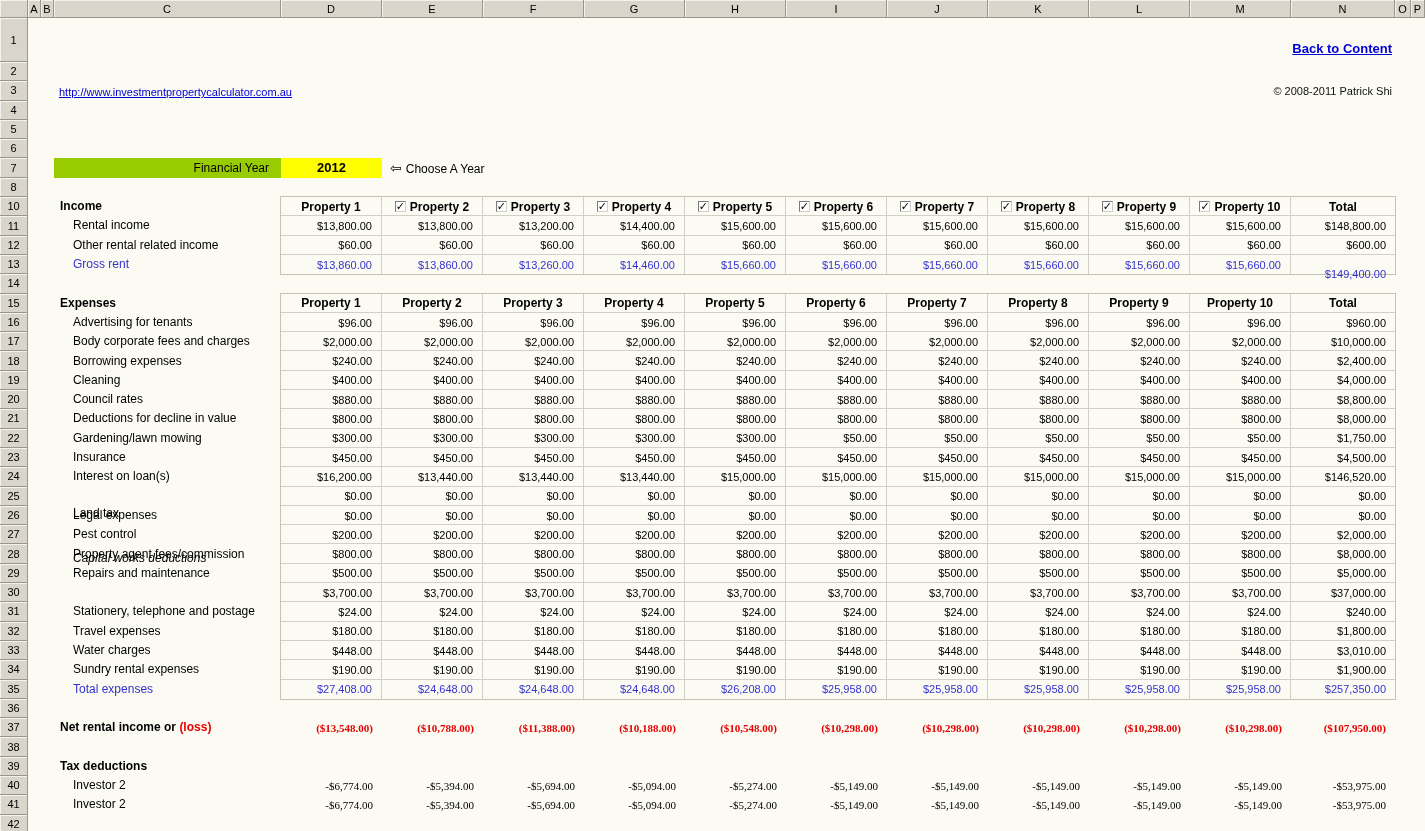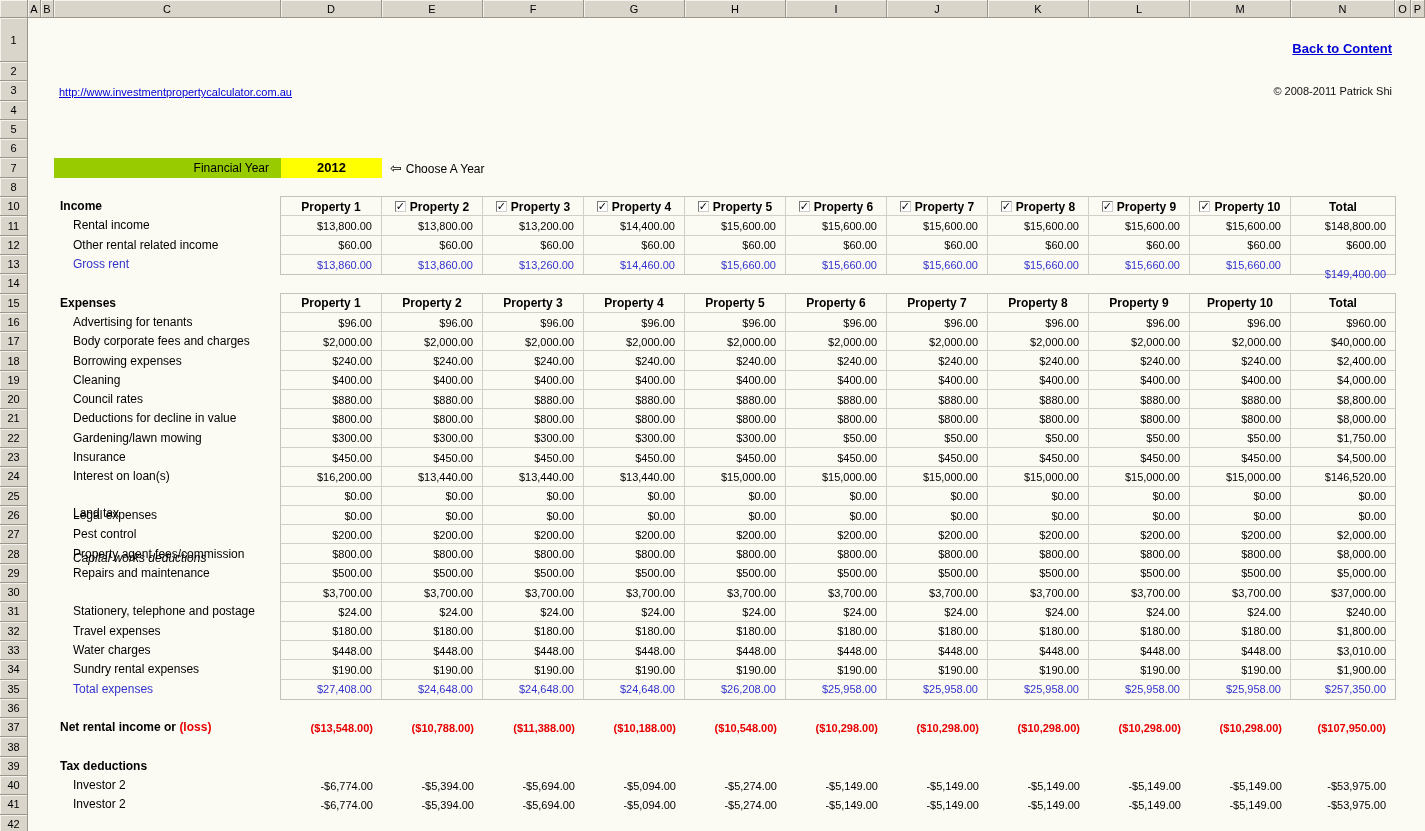--- a/index.html
+++ b/index.html
@@ -40,21 +40,21 @@
   .grow{display:flex;box-sizing:border-box;}
   .gridbox .grow{border-bottom:1px solid #d2cfc8;}
   .gridbox .grow:last-child{border-bottom:none;}
   .gcell{box-sizing:border-box;font-size:11px;white-space:nowrap;overflow:hidden;
          display:flex;align-items:center;justify-content:flex-end;padding-right:9px;cursor:cell;}
   .gridbox .gcell{border-right:1px solid #d2cfc8;}
   .gridbox .gcell:last-child{border-right:none;}
   .gcell.head{justify-content:center;padding-right:0;font-weight:bold;font-size:12px;}
   .gcell.blue{color:#3333cc;}
   .gcell.redb{color:#e60000;font-weight:bold;}
-  .freerow{position:absolute;display:flex;}
+  .freerow{position:absolute;display:flex;font-family:Liberation Serif, serif;}
   .cb{display:inline-block;width:11px;height:11px;background:#fff;box-sizing:border-box;
       border:1px solid #6f6f6f;border-color:#7a7a7a #cfcfcf #cfcfcf #7a7a7a;margin-right:4px;
       position:relative;flex:none;}
   .cb:after{content:"✓";position:absolute;left:0px;top:-2px;font-size:11px;line-height:13px;
             font-weight:bold;color:#000;}
 </style>
 </head>
 <body>
 
 <div id="screen">
@@ -293,21 +293,21 @@
           <div class="gcell" style="width: 101px; height: 19.3px;">$2,000.00</div>
           <div class="gcell" style="width: 101px; height: 19.3px;">$2,000.00</div>
           <div class="gcell" style="width: 101px; height: 19.3px;">$2,000.00</div>
           <div class="gcell" style="width: 101px; height: 19.3px;">$2,000.00</div>
           <div class="gcell" style="width: 101px; height: 19.3px;">$2,000.00</div>
           <div class="gcell" style="width: 101px; height: 19.3px;">$2,000.00</div>
           <div class="gcell" style="width: 101px; height: 19.3px;">$2,000.00</div>
           <div class="gcell" style="width: 101px; height: 19.3px;">$2,000.00</div>
           <div class="gcell" style="width: 101px; height: 19.3px;">$2,000.00</div>
           <div class="gcell" style="width: 101px; height: 19.3px;">$2,000.00</div>
-          <div class="gcell" style="width: 104px; height: 19.3px;">$40,000.00</div>
+          <div class="gcell" style="width: 104px; height: 19.3px;">$10,000.00</div>
         </div>
         <div class="grow" style="height: 19.3px;">
           <div class="gcell" style="width: 101px; height: 19.3px;">$240.00</div>
           <div class="gcell" style="width: 101px; height: 19.3px;">$240.00</div>
           <div class="gcell" style="width: 101px; height: 19.3px;">$240.00</div>
           <div class="gcell" style="width: 101px; height: 19.3px;">$240.00</div>
           <div class="gcell" style="width: 101px; height: 19.3px;">$240.00</div>
           <div class="gcell" style="width: 101px; height: 19.3px;">$240.00</div>
           <div class="gcell" style="width: 101px; height: 19.3px;">$240.00</div>
           <div class="gcell" style="width: 101px; height: 19.3px;">$240.00</div>

